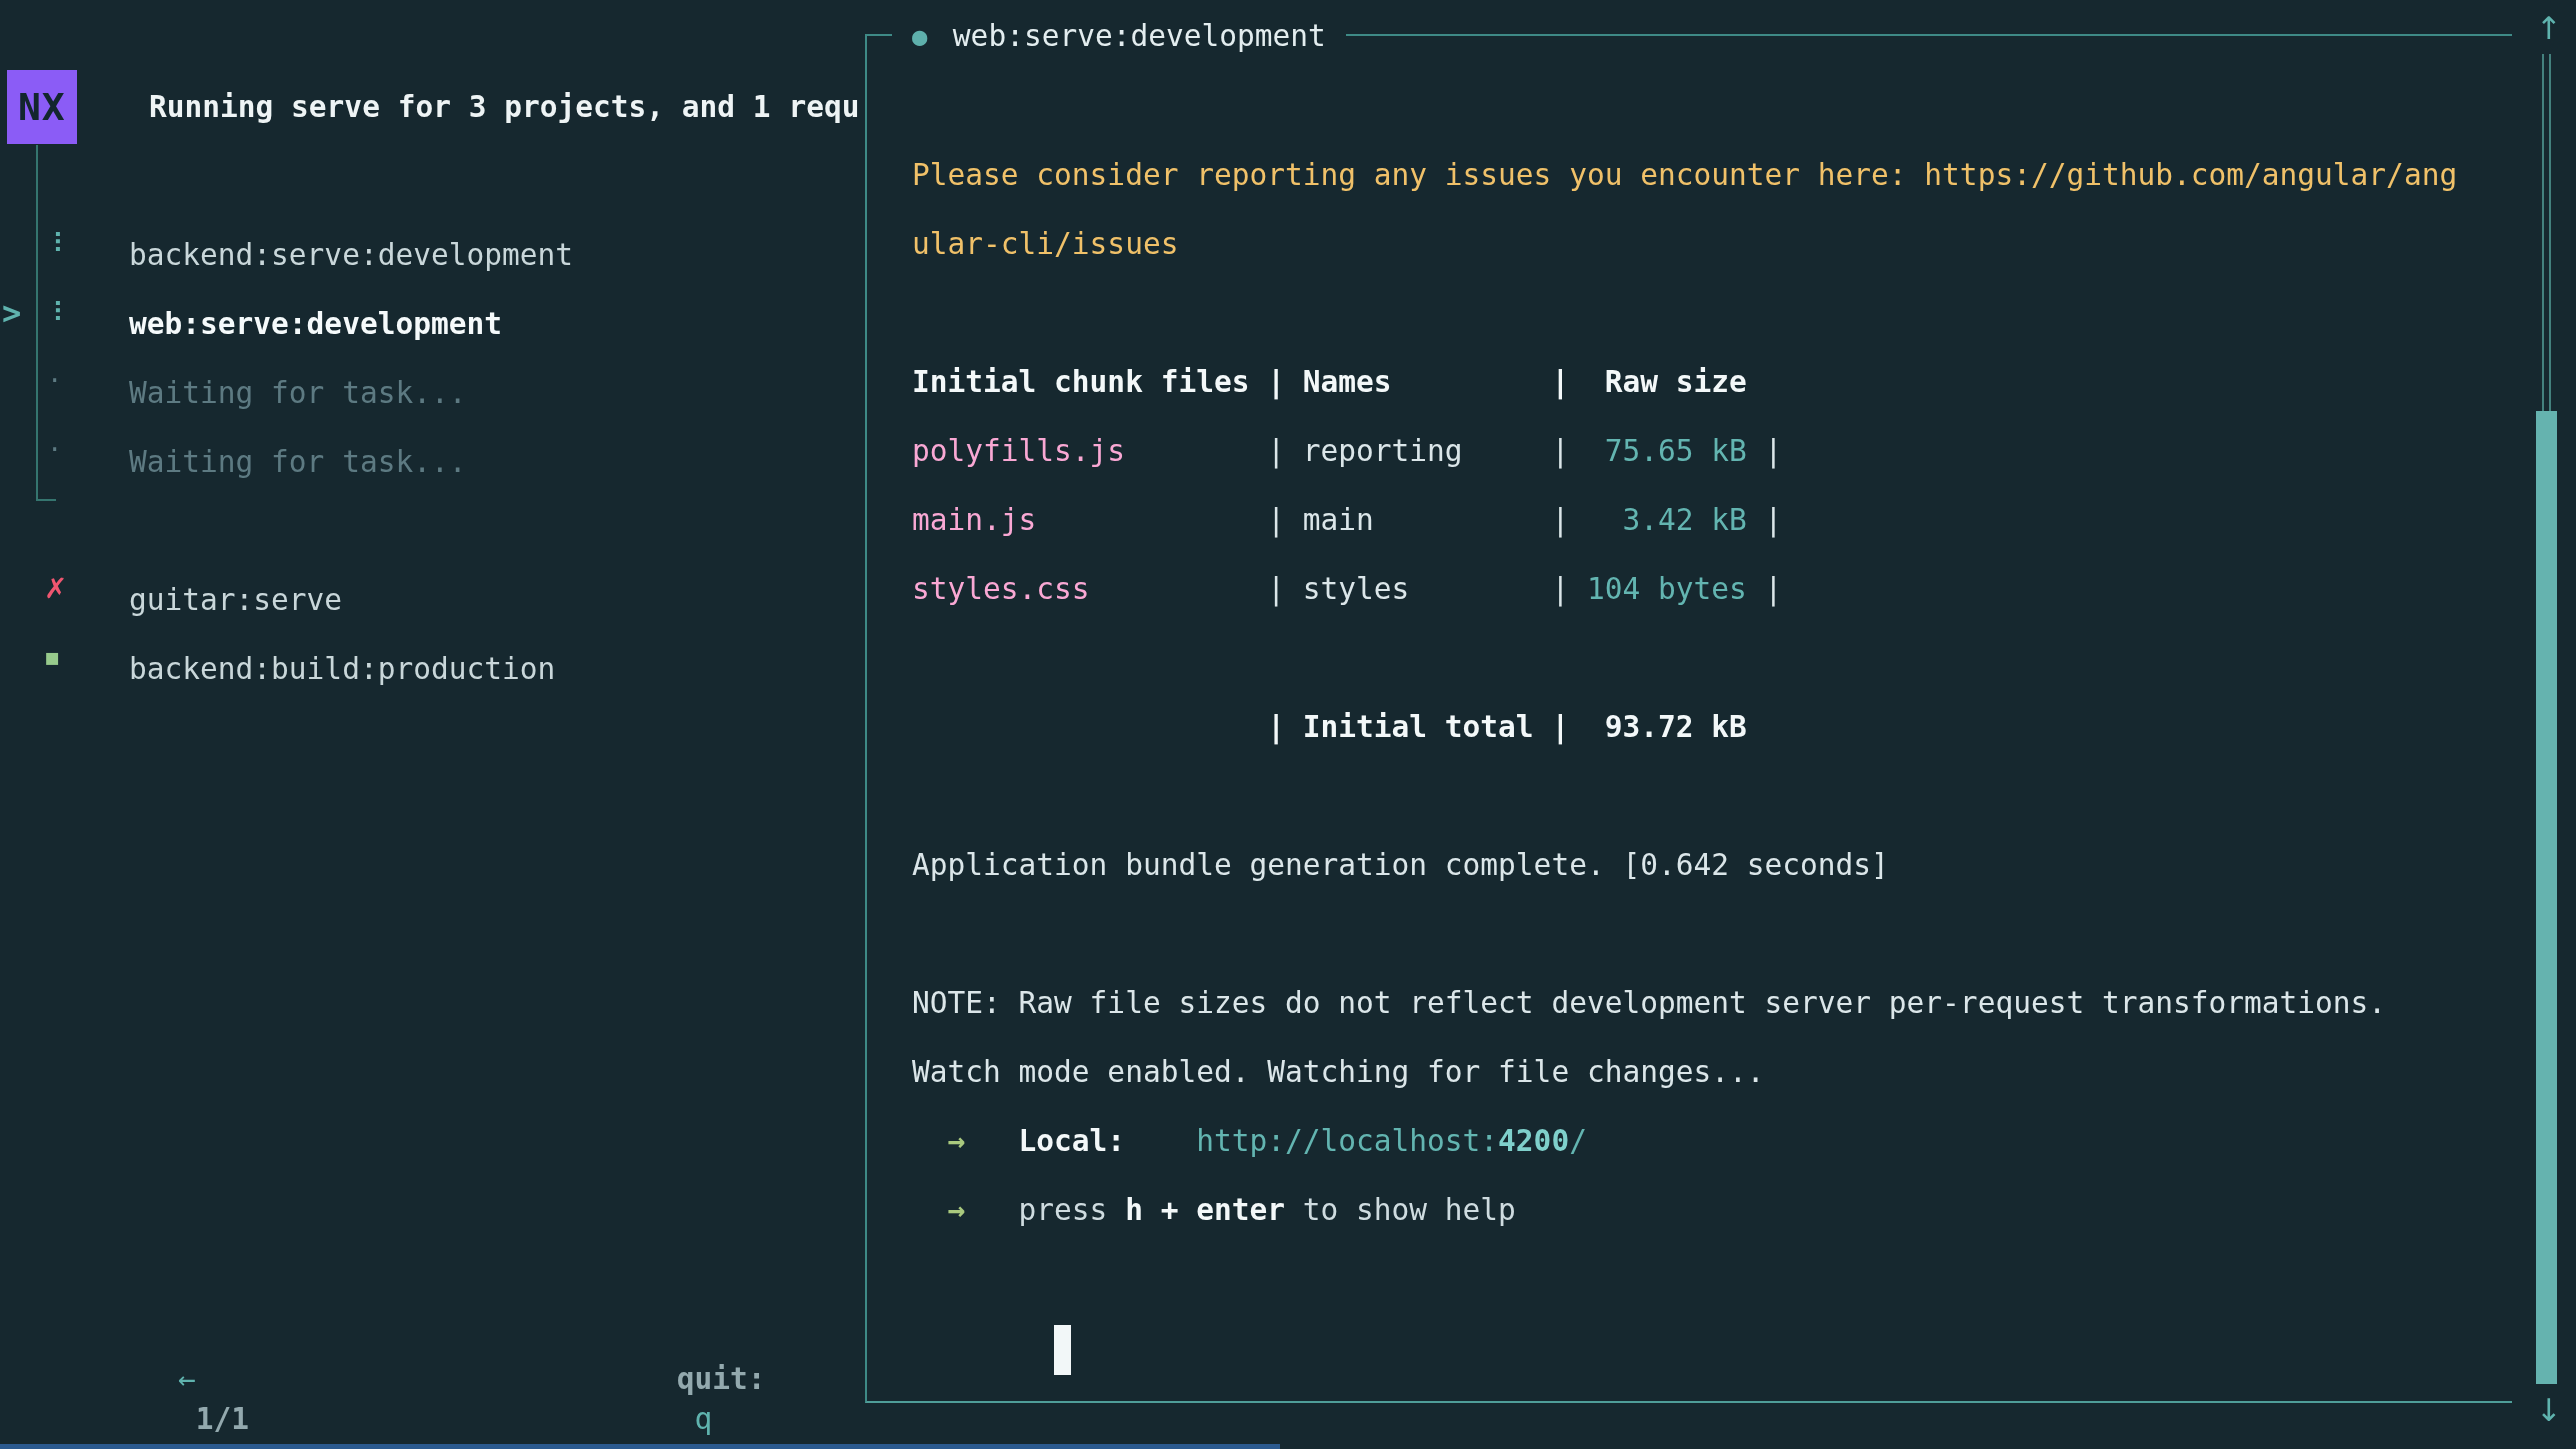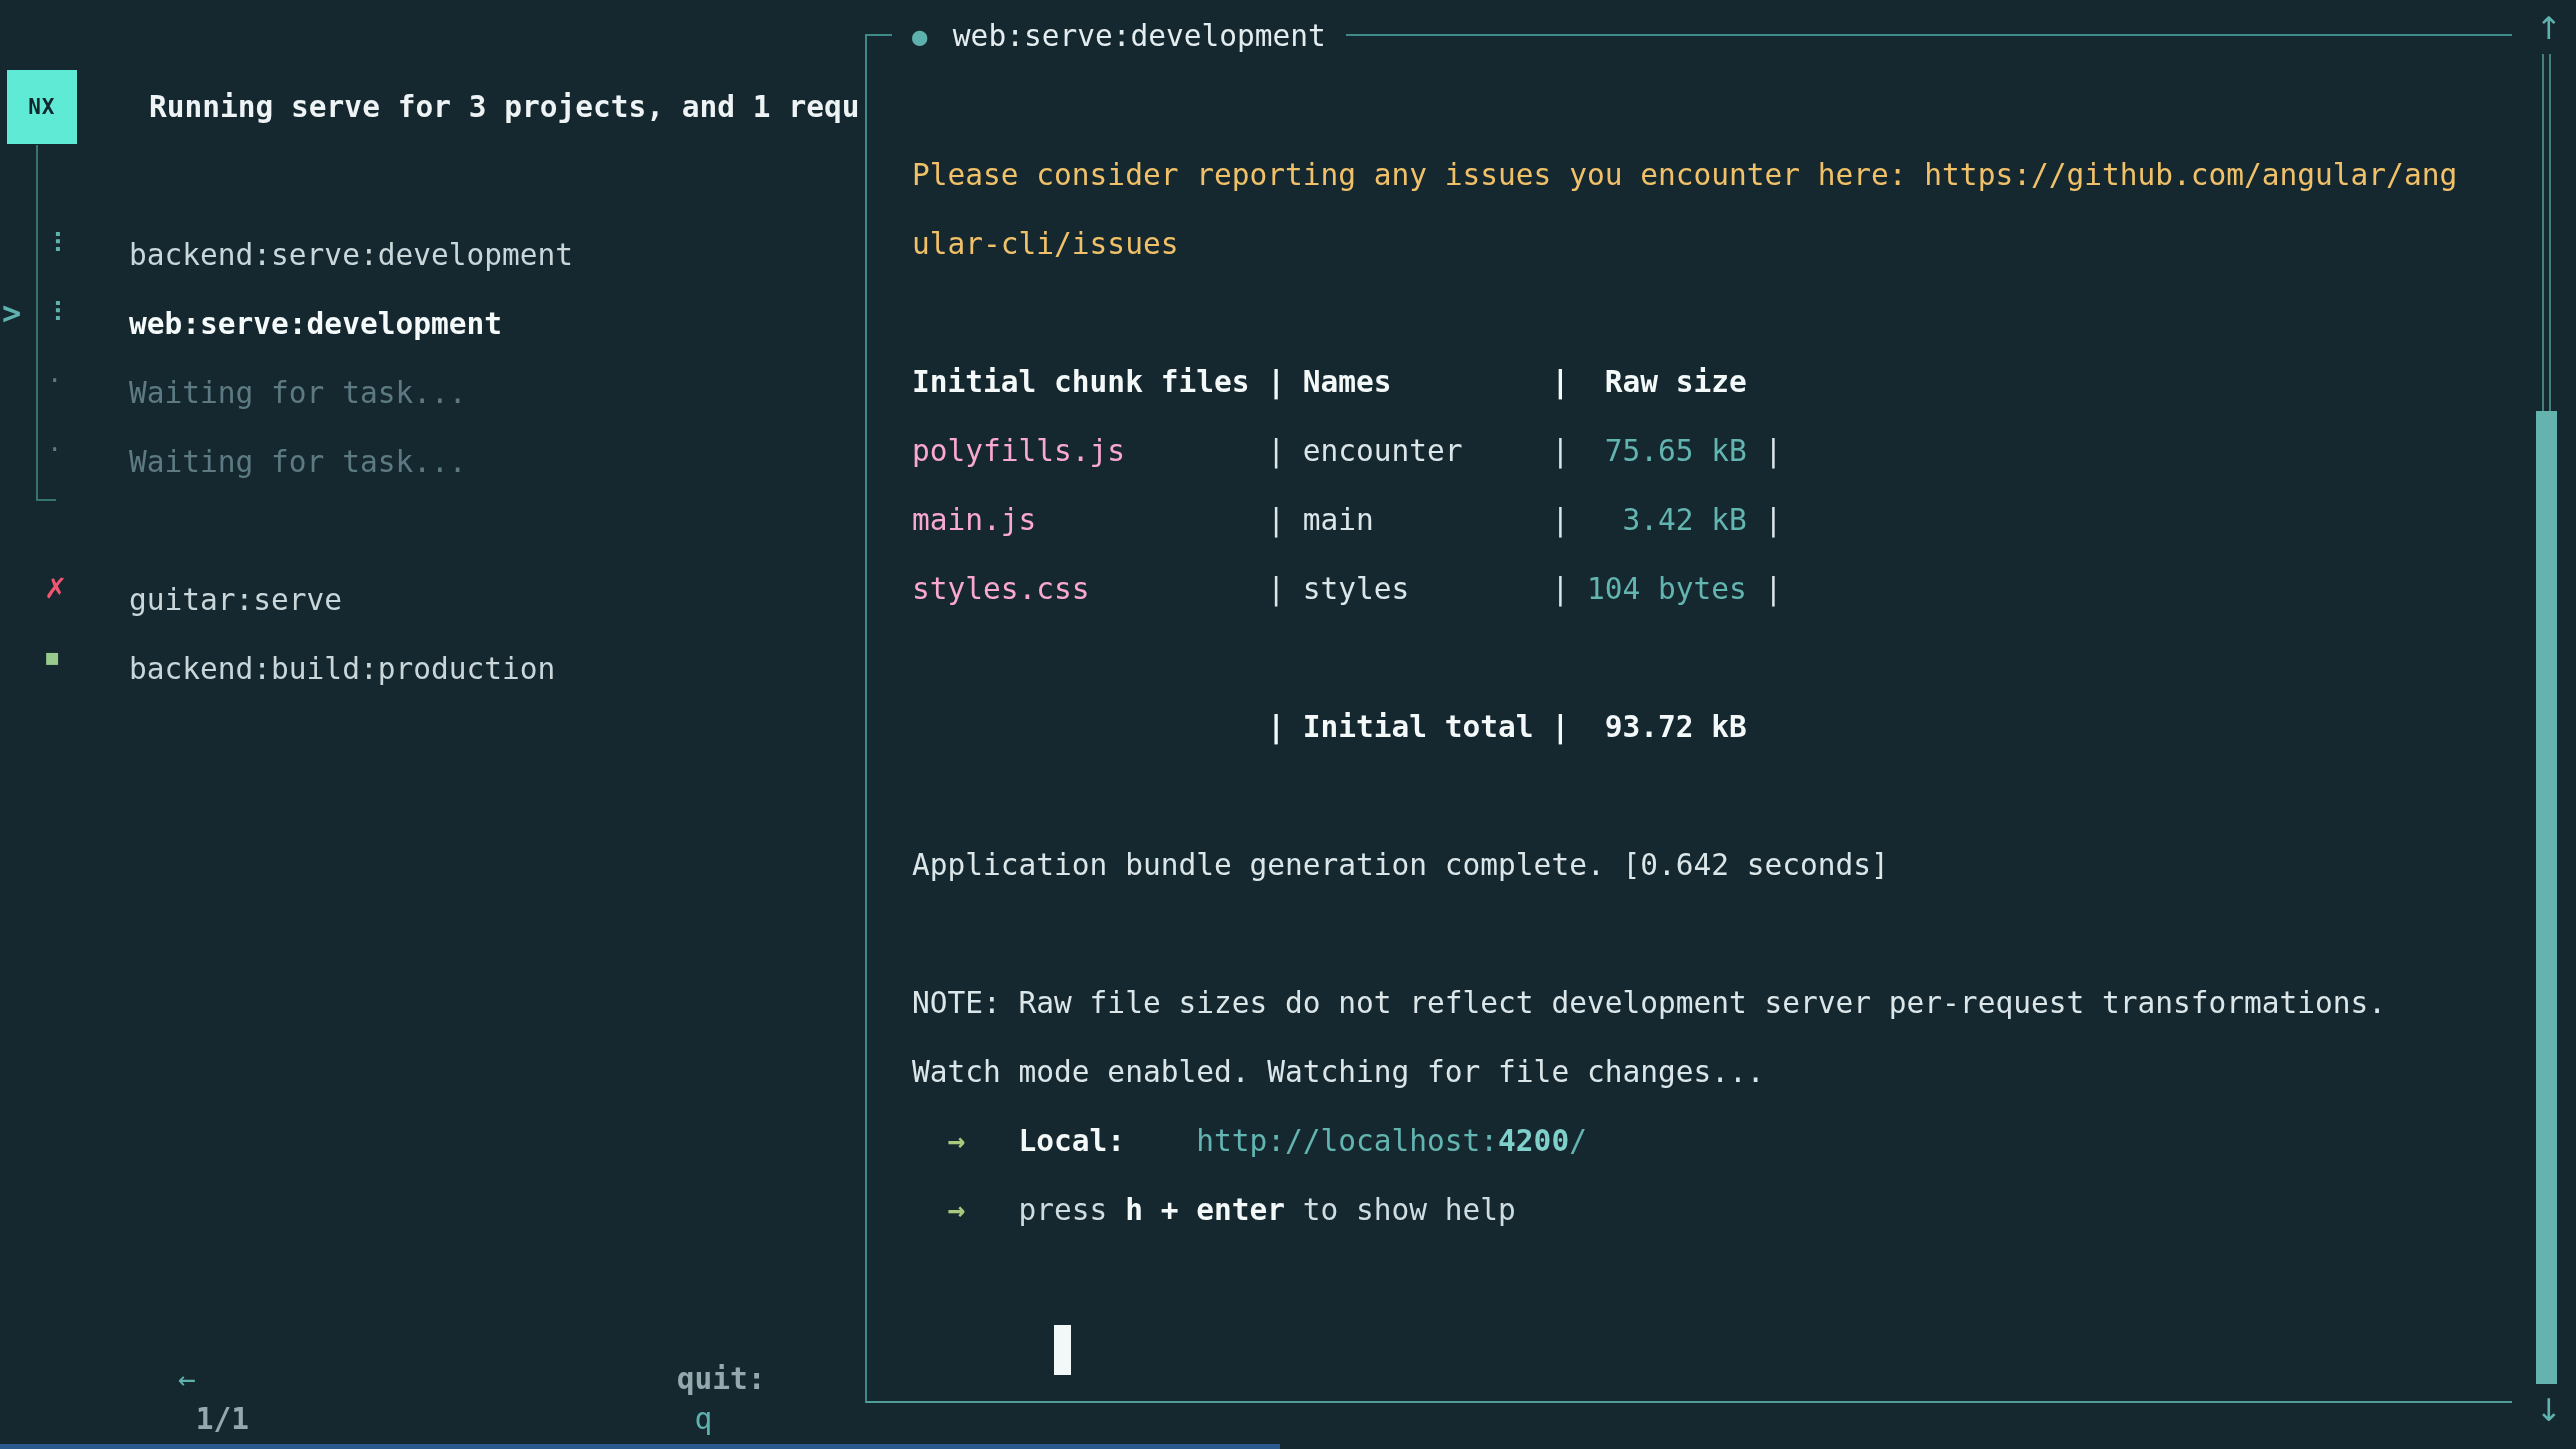--- a/index.html
+++ b/index.html
@@ -8,21 +8,21 @@
     position:relative; width:2576px; height:1449px; overflow:hidden;
     background:#16282f;
     font-family:"DejaVu Sans Mono","Liberation Mono",monospace;
     font-size:29.5px; color:#dbe6e9;
   }
 
   
   .left-panel { position:absolute; left:0; top:0; width:865px; height:1449px; }
   .nx-badge {
     position:absolute; left:6.7px; top:70px; width:70px; height:74px;
-    background:#5eead4; color:#13262e; font-weight:bold; font-size:21px;
+    background:#8b5cf6; color:#13262e; font-weight:bold; font-size:38px;
     display:flex; align-items:center; justify-content:center; letter-spacing:0.7px;
   }
   .run-title {
     position:absolute; left:129px; top:87px; height:40px; line-height:40px;
     font-weight:bold; color:#eef4f5; white-space:pre; width:735px; overflow:hidden;margin-left:20px;
   }
   .bracket-v { position:absolute; left:36px; top:145px; width:2px; height:354px; background:#35756f; }
   .bracket-corner { position:absolute; left:36px; top:499px; width:20px; height:2px; background:#35756f; }
   .sel-chevron {
     position:absolute; left:2px; top:293px; height:40px; line-height:40px;
@@ -179,21 +179,21 @@
         <span class="tc tc1">Initial chunk files</span>
         <span class="tc tp1">|</span>
         <span class="tc tc2">Names</span>
         <span class="tc tp2">|</span>
         <span class="tc tc3">Raw size</span>
       </div>
 
       <div class="ln">
         <span class="tc tc1 file">polyfills.js</span>
         <span class="tc tp1 pipe">|</span>
-        <span class="tc tc2 fg">encounter</span>
+        <span class="tc tc2 fg">reporting</span>
         <span class="tc tp2 pipe">|</span>
         <span class="tc tc3 size">75.65 kB</span>
         <span class="tc tp3 pipe">|</span>
       </div>
 
       <div class="ln">
         <span class="tc tc1 file">main.js</span>
         <span class="tc tp1 pipe">|</span>
         <span class="tc tc2 fg">main</span>
         <span class="tc tp2 pipe">|</span>

